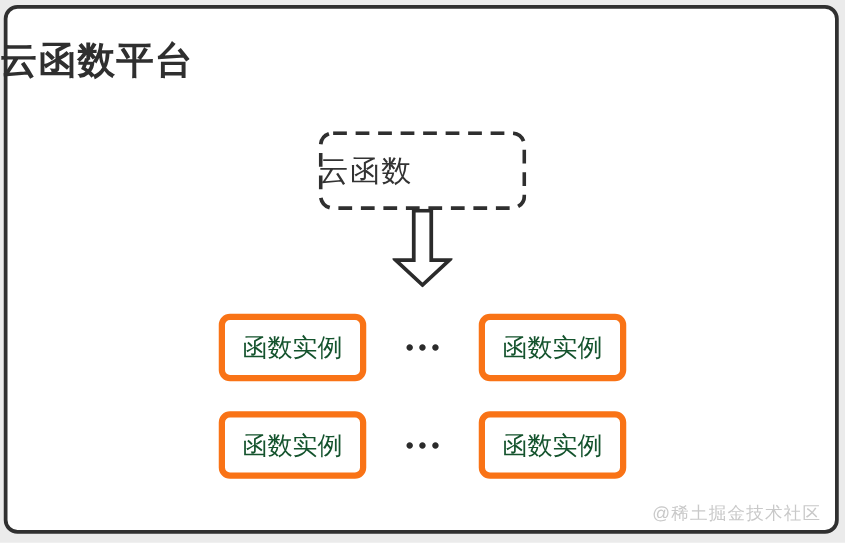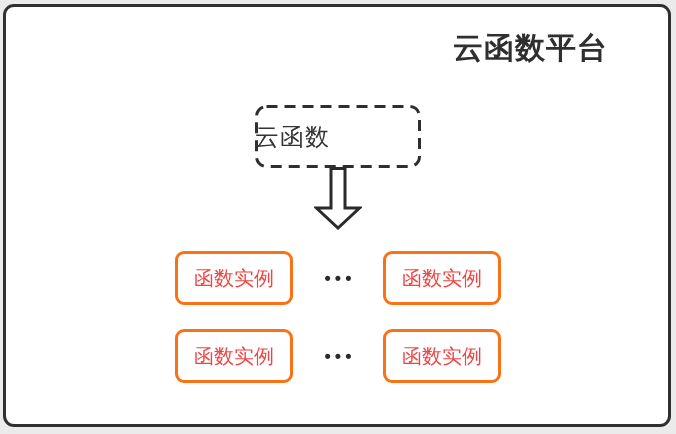--- a/index.html
+++ b/index.html
@@ -20,21 +20,21 @@
     position: absolute;
     left: 3px; top: 4px; right: 5px; bottom: 7px;
     background: #ffffff;
     border: 3px solid #303030;
     border-radius: 11px;
   }
   .title {
     position: absolute;
     left: 0; top: 28px;
     width: 608px;
-    text-align: right;
+    text-align: left;
     font-size: 30px;
     font-weight: bold;
     color: #2f2f2f;
     letter-spacing: 1px;
   }
   .cloud-box {
     position: absolute;
     left: 255px; top: 105px;
     width: 166px; height: 63px;
     display: flex;
@@ -52,28 +52,28 @@
     letter-spacing: 1px;
   }
   .arrow-down {
     position: absolute;
     left: 314px; top: 167px;
     width: 48px; height: 63px;
   }
   .inst-box {
     position: absolute;
     width: 118px; height: 54px;
-    border: 3px solid #f97316;
+    border: 5px solid #f97316;
     border-radius: 9px;
     background: #ffffff;
     display: flex;
     align-items: center;
     justify-content: center;
     font-size: 20px;
-    color: #ef4444;
+    color: #14532d;
   }
   .r1 { top: 251px; }
   .r2 { top: 329px; }
   .c1 { left: 175px; }
   .c2 { left: 383px; }
   .dots {
     position: absolute;
     left: 293px;
     width: 90px; height: 54px;
     display: flex;
@@ -118,14 +118,15 @@
   <div class="dots r1">•••</div>
 
   <div class="inst-box r1 c2">函数实例</div>
 
   <div class="inst-box r2 c1">函数实例</div>
 
   <div class="dots r2">•••</div>
 
   <div class="inst-box r2 c2">函数实例</div>
 
+  <div class="watermark">@稀土掘金技术社区</div>
 
 </div>
 
 </body></html>

